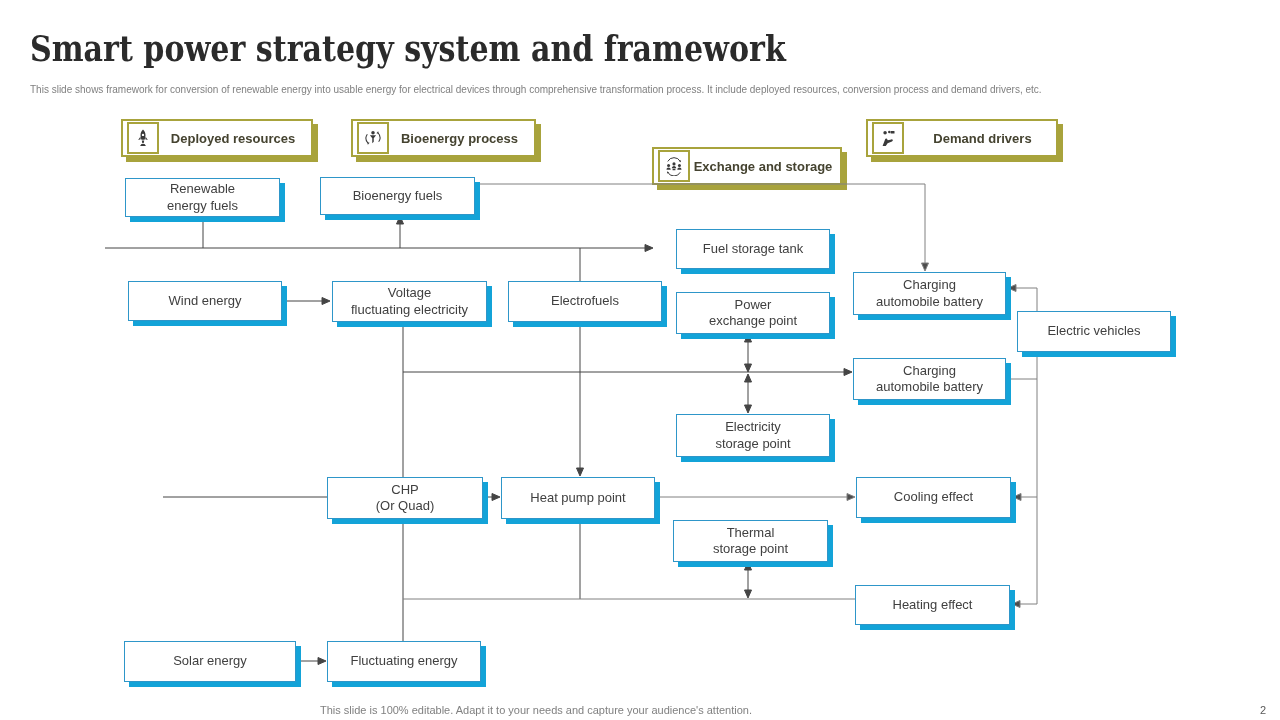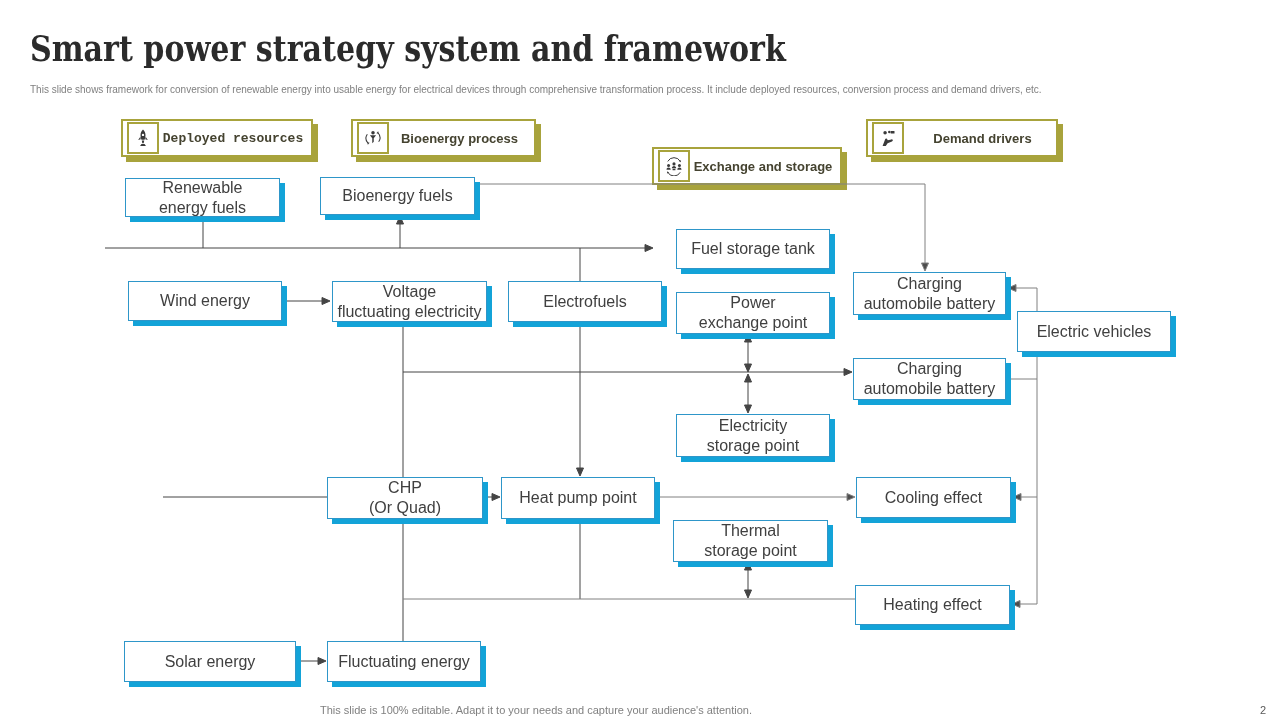--- a/index.html
+++ b/index.html
@@ -16,33 +16,33 @@
               display:flex;align-items:center;box-sizing:border-box;padding:0 4px;}
   .legend-icon{width:28px;height:28px;border:2px solid #a8a33c;background:#fff;
                display:flex;align-items:center;justify-content:center;flex:none;}
   .legend-label{flex:1;text-align:center;font-weight:bold;font-size:13px;color:#454330;}
 
   .diagram{position:absolute;left:0;top:0;width:1280px;height:720px;}
   .connectors{position:absolute;left:0;top:0;z-index:1;}
   .node{position:absolute;z-index:2;background:#fff;border:1.5px solid #2e96c9;
         box-shadow:5px 5px 0 0 #13a3d8;box-sizing:border-box;
         display:flex;align-items:center;justify-content:center;text-align:center;
-        font-size:16px;color:#404040;line-height:1.25;white-space:pre-line;}
+        font-size:13px;color:#404040;line-height:1.25;white-space:pre-line;}
 
   .footer{position:absolute;bottom:4px;left:0;width:1072px;text-align:center;
           font-size:11px;color:#808080;}
   .page-num{position:absolute;bottom:4px;right:14px;font-size:11px;color:#595959;}
 </style>
 </head>
 <body>
 
 <h1 class="title">Smart power strategy system and framework</h1>
 <div class="subtitle">This slide shows framework for conversion of renewable energy into usable energy for electrical devices through comprehensive transformation process. It include deployed resources, conversion process and demand drivers, etc.</div>
 
-<div class="legend-box" style="left:121px;width:192px;font-family:Liberation Mono, monospace;">
+<div class="legend-box" style="left:121px;width:192px;">
   <span class="legend-icon">
     <svg width="20" height="20" viewBox="0 0 24 24" fill="#3a3a3a">
       <path d="M12 1.8c1.9 1.7 3 4.2 3 6.9 0 1.9-.4 3.7-1.1 5.3h-3.8C9.4 12.4 9 10.6 9 8.7c0-2.7 1.1-5.2 3-6.9z"></path>
       <circle cx="12" cy="8.3" r="1.4" fill="#fff"></circle>
       <path d="M8.8 10.5l-2.6 3.8 3.1-.8zM15.2 10.5l2.6 3.8-3.1-.8z"></path>
       <path d="M10.5 15h3l-.7 3.2h-1.6z"></path>
       <path d="M8.5 21.5h7l-1.6-2.3H10.1z"></path>
     </svg>
   </span>
   <span class="legend-label">Deployed resources</span>

